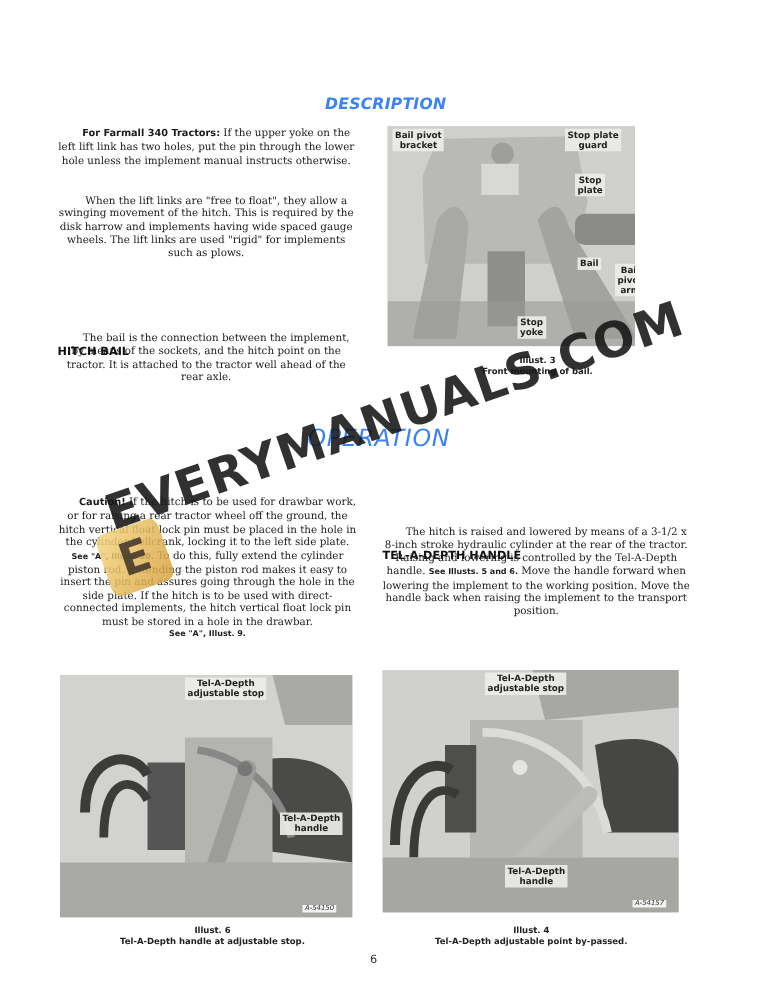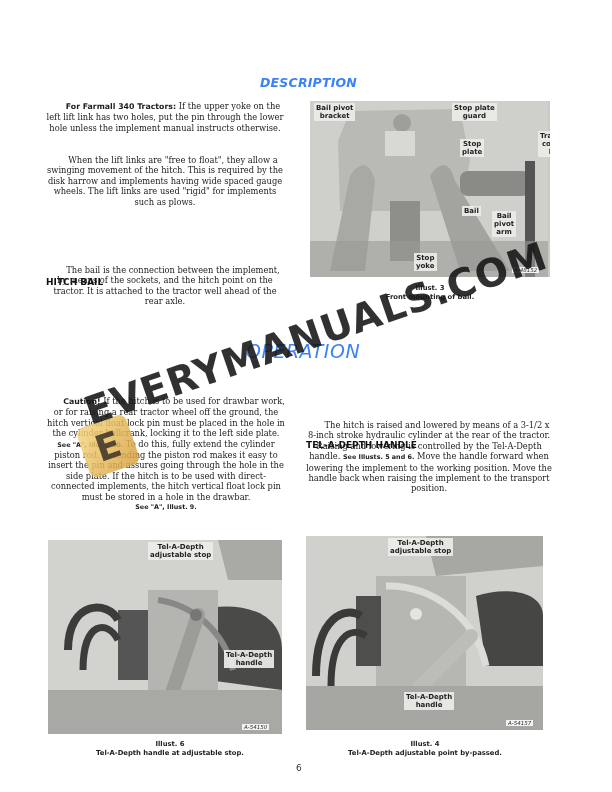--- a/index.html
+++ b/index.html
@@ -39,21 +39,21 @@
 
 <div class="para" style="left:46px; top:155px; width:238px;">
   <p>When the lift links are "free to float", they allow a swinging movement of the hitch. This is required by the disk harrow and implements having wide spaced gauge wheels. The lift links are used "rigid" for implements such as plows.</p>
 </div>
 
 <div class="h-sub" style="left:46px; top:245px;">HITCH BAIL</div>
 <div class="para" style="left:46px; top:265px; width:238px;">
   <p>The bail is the connection between the implement, by means of the sockets, and the hitch point on the tractor. It is attached to the tractor well ahead of the rear axle.</p>
 </div>
 
-<div class="photo" style="left:310px; top:101px; width:240px; height:176px;">
+<div class="photo" style="left:310px; top:101px; width:198px; height:176px;">
   <svg width="238" height="176" viewBox="0 0 238 176">
     <rect width="238" height="176" fill="#cfcfcc"></rect>
     <path d="M40 10 L150 8 L160 60 L150 110 L30 110 L28 40 Z" fill="#b9b9b5"></path>
     <circle cx="92" cy="22" r="9" fill="#9e9e9a"></circle>
     <rect x="75" y="30" width="30" height="25" fill="#d8d8d5"></rect>
     <path d="M40 75 C 50 60, 60 60, 65 80 L 55 170 L 20 170 Z" fill="#a8a8a4"></path>
     <path d="M120 75 C 130 60, 140 60, 145 80 L 200 170 L 150 170 Z" fill="#a3a39f"></path>
     <rect x="80" y="100" width="30" height="60" fill="#8e8e8a"></rect>
     <rect x="150" y="70" width="70" height="25" rx="8" fill="#8a8a86"></rect>
     <rect x="215" y="60" width="10" height="116" fill="#555"></rect>

